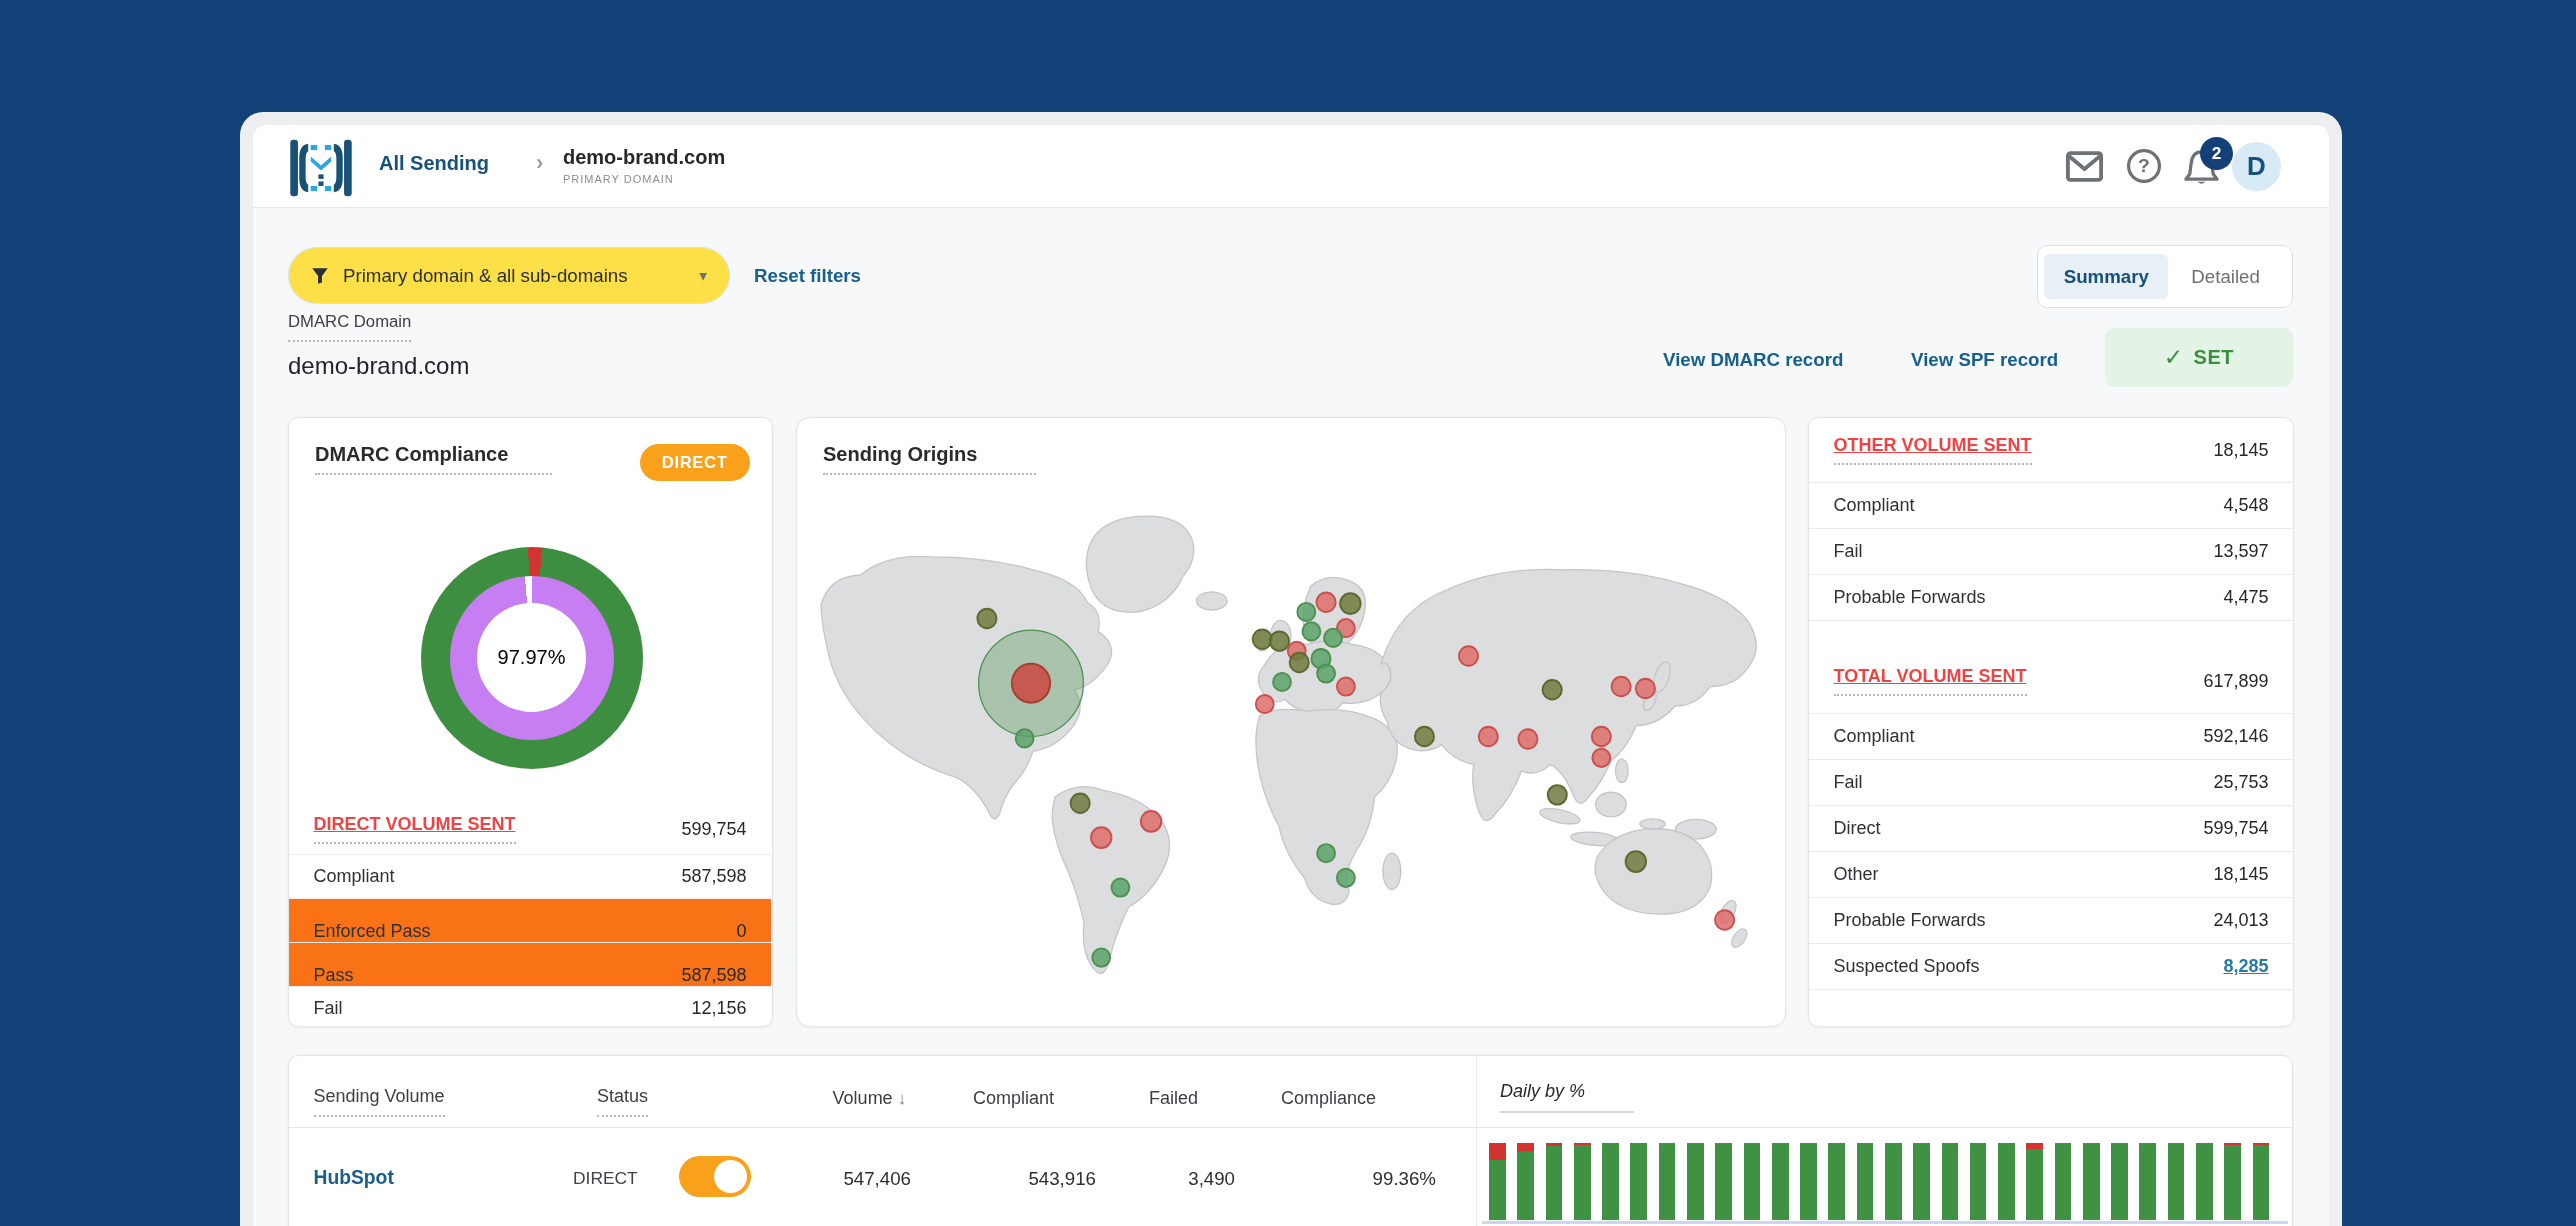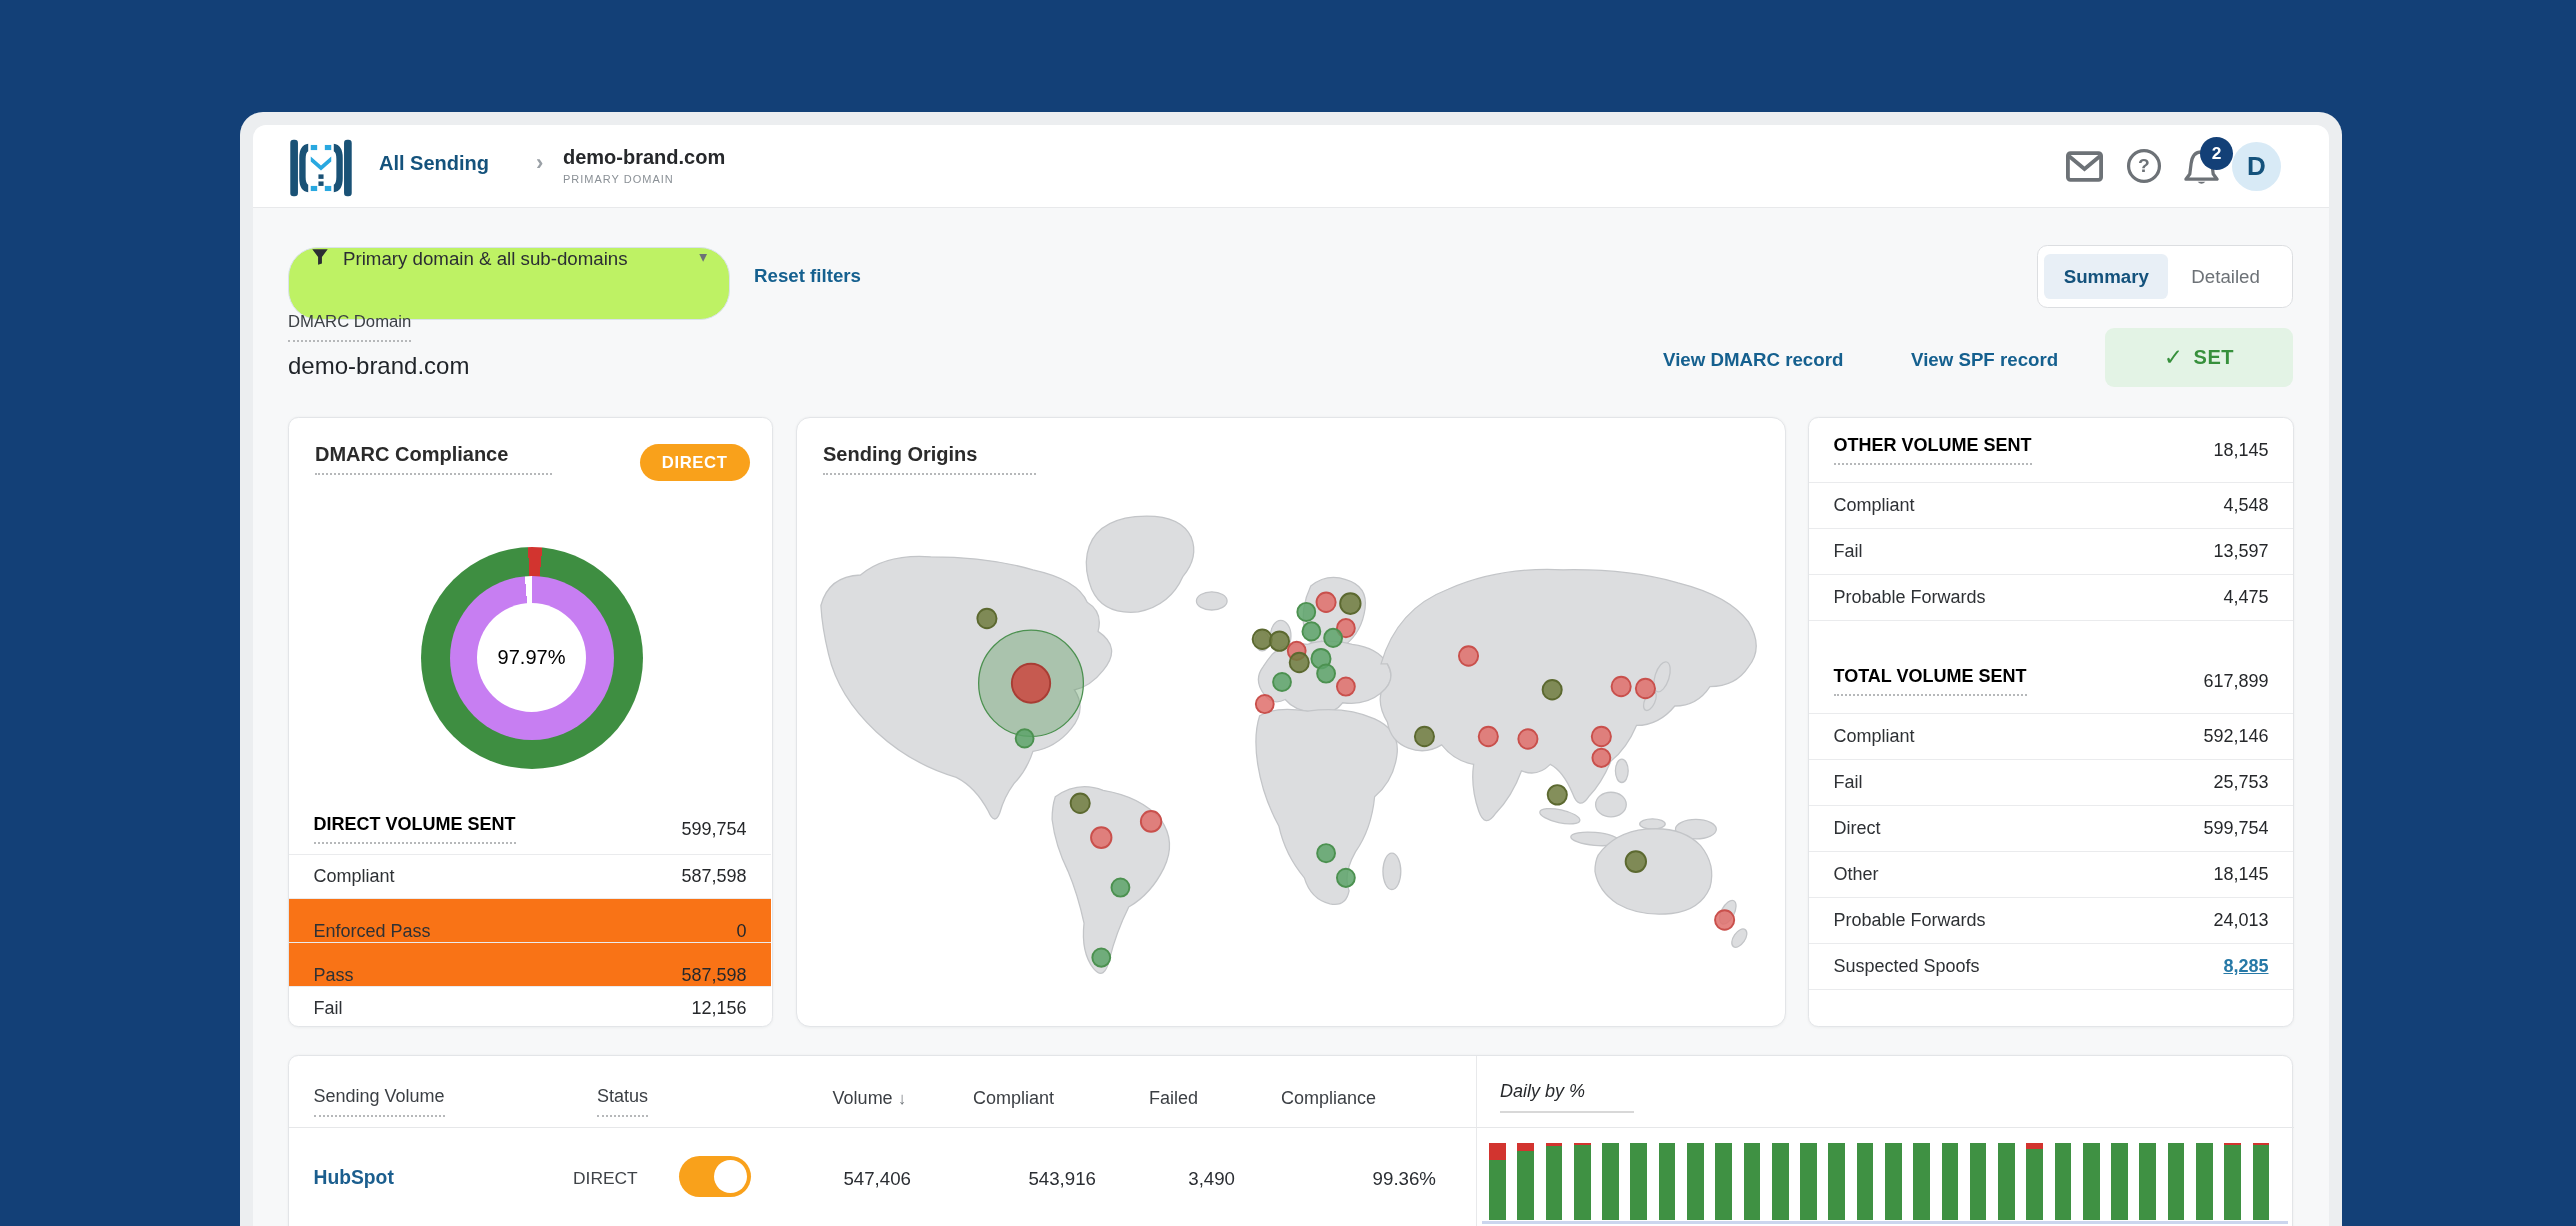--- a/index.html
+++ b/index.html
@@ -20,22 +20,22 @@
   .crumb{font-size:20px;font-weight:bold;color:#14527c;}
   .crumb-sep{font-size:22px;color:#9aa0a6;font-weight:bold;}
   .dom-title{font-size:20px;font-weight:bold;color:#26282b;line-height:1;}
   .dom-sub{font-size:11px;color:#8a9096;letter-spacing:1px;margin-top:5.8px;}
   .hicon{color:#6d7277;}
   #notif-badge{width:33px;height:33px;border-radius:50%;background:#134077;color:#fff;
     font-size:17.4px;font-weight:bold;display:flex;align-items:center;justify-content:center;}
   #avatar{width:49px;height:49px;border-radius:50%;background:#d8eaf6;color:#14527c;
     font-size:26px;font-weight:bold;display:flex;align-items:center;justify-content:center;}
   
-  #filter-pill{left:35px;top:122px;width:442px;height:73px;background:#bef264;border:1.3px solid #d9e2ea;
-    border-radius:30px;display:flex;align-items:flex-start;padding:0 22px;box-sizing:border-box;gap:14px;}
+  #filter-pill{left:35px;top:122px;width:442px;height:57px;background:#fde047;border:1.3px solid #d9e2ea;
+    border-radius:30px;display:flex;align-items:center;padding:0 22px;box-sizing:border-box;gap:14px;}
   #filter-pill .lbl{font-size:18.7px;color:#2b2e33;}
   .caret{font-size:15.5px;color:#6d7277;}
   #reset-link{left:501px;top:140px;font-size:18.7px;font-weight:600;color:#15608f;}
   #view-toggle{left:1784px;top:120px;width:256px;height:63px;background:#fff;border:1.3px solid #dcdee1;
     border-radius:10.3px;display:flex;align-items:center;padding:6.4px;box-sizing:border-box;gap:3.9px;}
   #view-toggle .seg{font-size:18.7px;padding:11.6px 19.3px;border-radius:6.4px;}
   #view-toggle .seg.active{background:#e8eff6;color:#14527c;font-weight:bold;}
   #view-toggle .seg.idle{color:#6d7277;}
   
   .dotted{border-bottom:2.6px dotted #b6b8ba;padding-bottom:7.7px;display:inline-block;}
@@ -60,21 +60,21 @@
   #donut{left:132px;top:129px;width:222px;height:222px;border-radius:50%;}
   #donut-inner{left:29px;top:29px;width:164px;height:164px;border-radius:50%;}
   #donut-hole{left:27px;top:27px;width:109px;height:109px;border-radius:50%;background:#fff;
     display:flex;align-items:center;justify-content:center;}
   #donut-hole span{font-size:20px;color:#000000;}
   
   .srow{display:flex;align-items:center;justify-content:space-between;padding:0 24.5px;box-sizing:border-box;border-top:1.3px solid #eaebed;}
   .srow .l{font-size:18px;color:#2e3135;}
   .srow .v{font-size:18px;color:#26282b;}
   .srow.head{border-top:none;}
-  .srow.head .l{font-weight:bold;color:#000000;border-bottom:2.6px dotted #b6b8ba;padding-bottom:6.4px;}
+  .srow.head .l{font-weight:bold;color:#ef4444;border-bottom:2.6px dotted #b6b8ba;padding-bottom:6.4px;text-decoration:underline;}
   .srow.head .v{font-weight:500;}
   .srow.shade{background:#f97316;align-items:flex-end;}
   .srow .v a{color:#2779a7;text-decoration:underline;font-weight:bold;}
   
   #map-svg{left:6.4px;top:74px;}
   
   #table-card{left:35px;top:930px;width:2005px;height:270px;border-radius:10.3px 10.3px 0 0;}
   .th{font-size:18px;color:#3b3f44;}
   #daily-col-sep{left:1187px;top:0;width:0;height:270px;border-left:1.3px solid #e8e9eb;}
   #thead-border{left:0;top:71px;width:2005px;height:0;border-top:1.3px solid #e6e7e9;}

